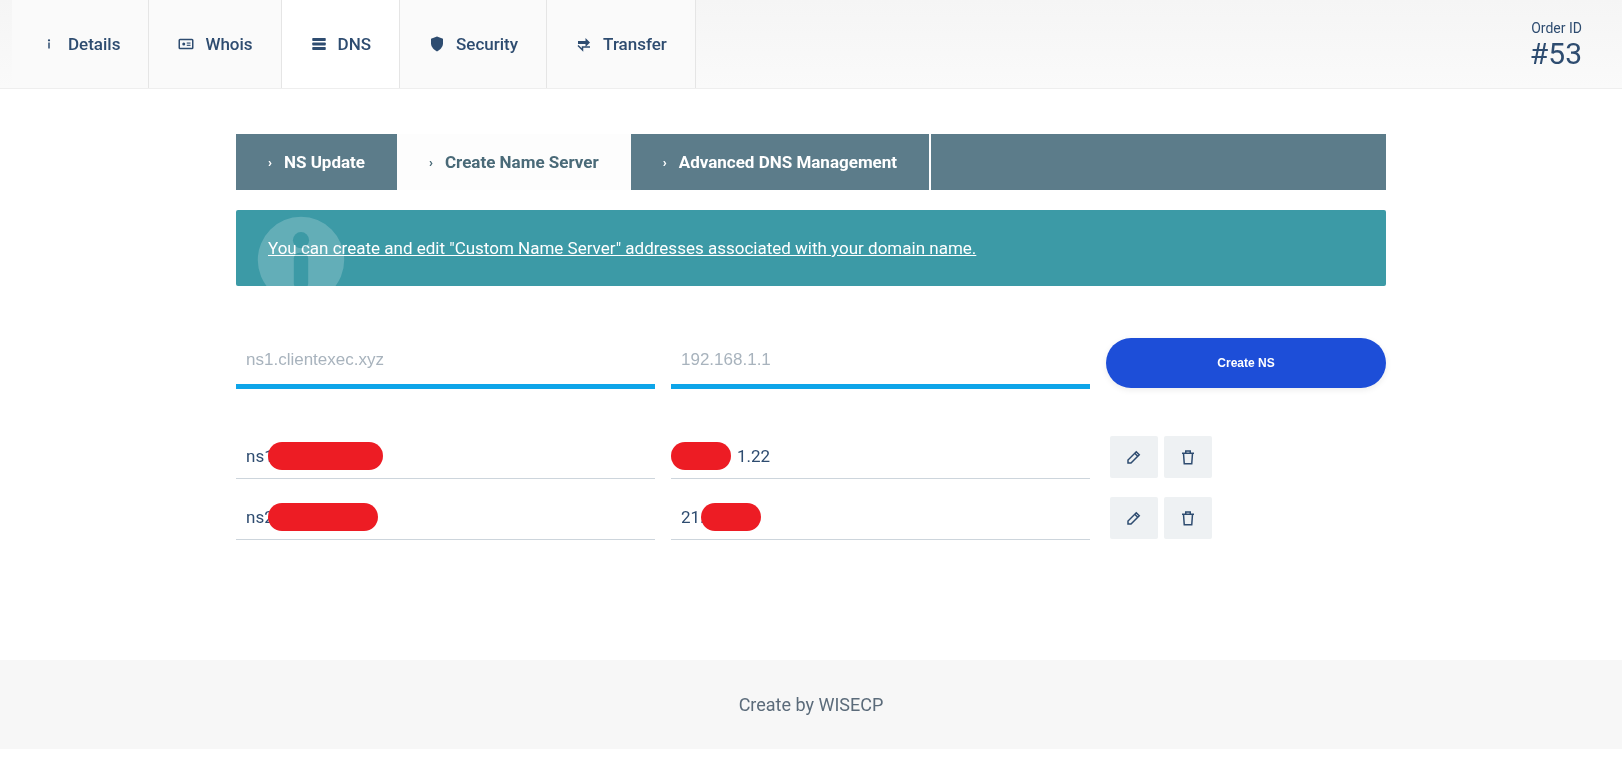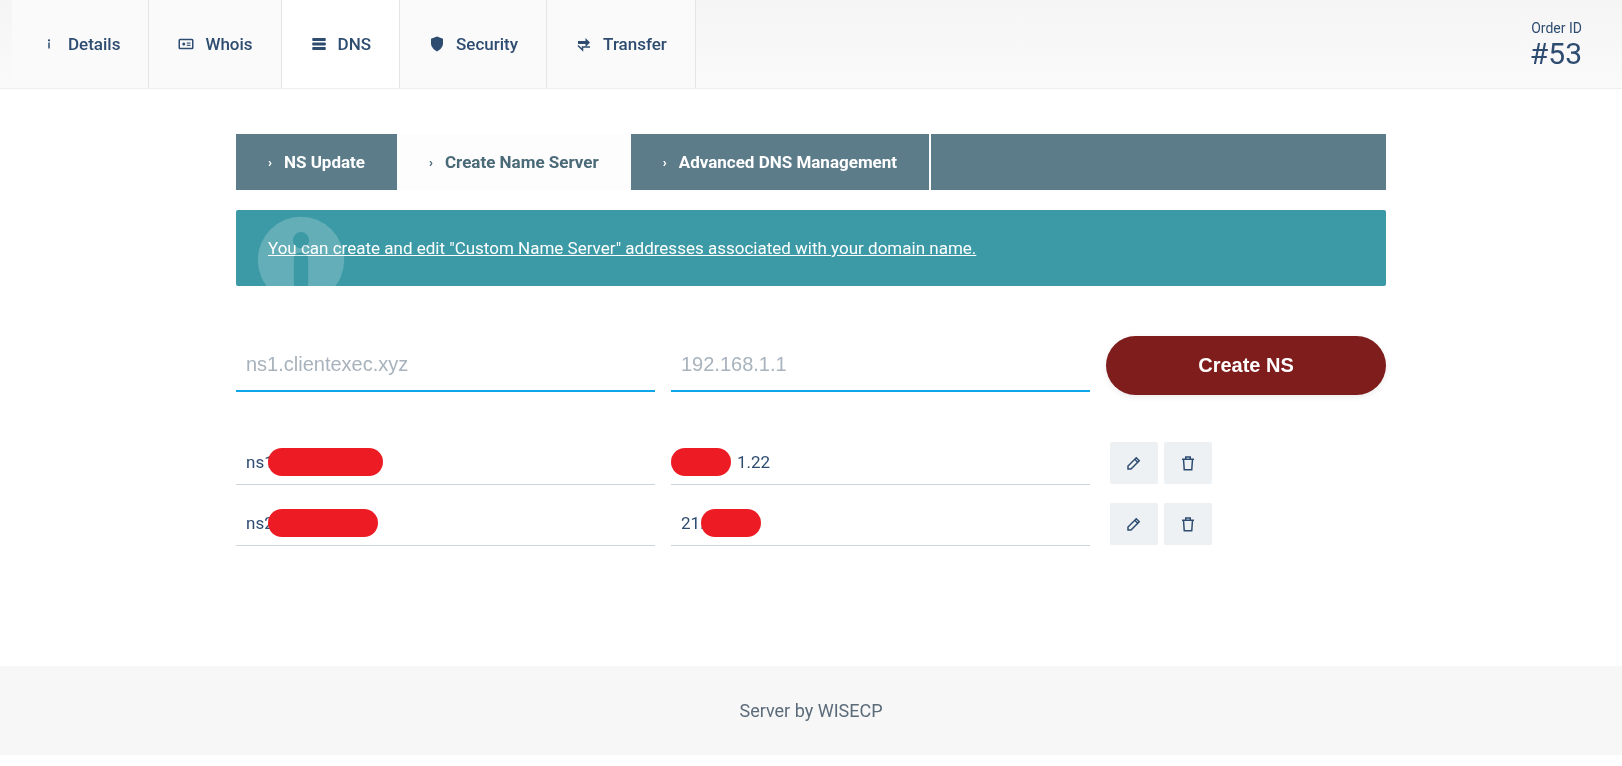--- a/index.html
+++ b/index.html
@@ -95,35 +95,35 @@
 }
 .form-row {
   display: flex;
   gap: 16px;
   margin-top: 50px;
   align-items: center;
 }
 .text-input {
   flex: 1;
   border: none;
-  border-bottom: 2px solid #0ea5e9;
+  border-bottom: 5px solid #0ea5e9;
   padding: 14px 10px;
-  font-size: 20px;
+  font-size: 17px;
   color: #2E4C70;
   outline: none;
   background: transparent;
 }
 .text-input::placeholder { color: #a8b3bd; }
 .btn-create {
-  background: #7f1d1d;
+  background: #1d4ed8;
   color: #fff;
   border: none;
   border-radius: 32px;
   padding: 18px 70px;
-  font-size: 20px;
+  font-size: 12px;
   font-weight: 700;
   cursor: pointer;
   width: 280px;
   box-shadow: 0 2px 6px rgba(0,0,0,0.08);
 }
 .ns-list { margin-top: 45px; }
 .ns-row {
   display: flex;
   gap: 16px;
   align-items: center;
@@ -308,14 +308,14 @@
               <path d="M9 7 L9 4 L15 4 L15 7"></path>
               <path d="M6 7 L7 21 L17 21 L18 7"></path>
             </svg>
         </button>
       </div>
     </div>
   </div>
 </div>
 
 <div class="footer">
-  <span>Server by WISECP</span>
+  <span>Create by WISECP</span>
 </div>
 
 </body></html>

